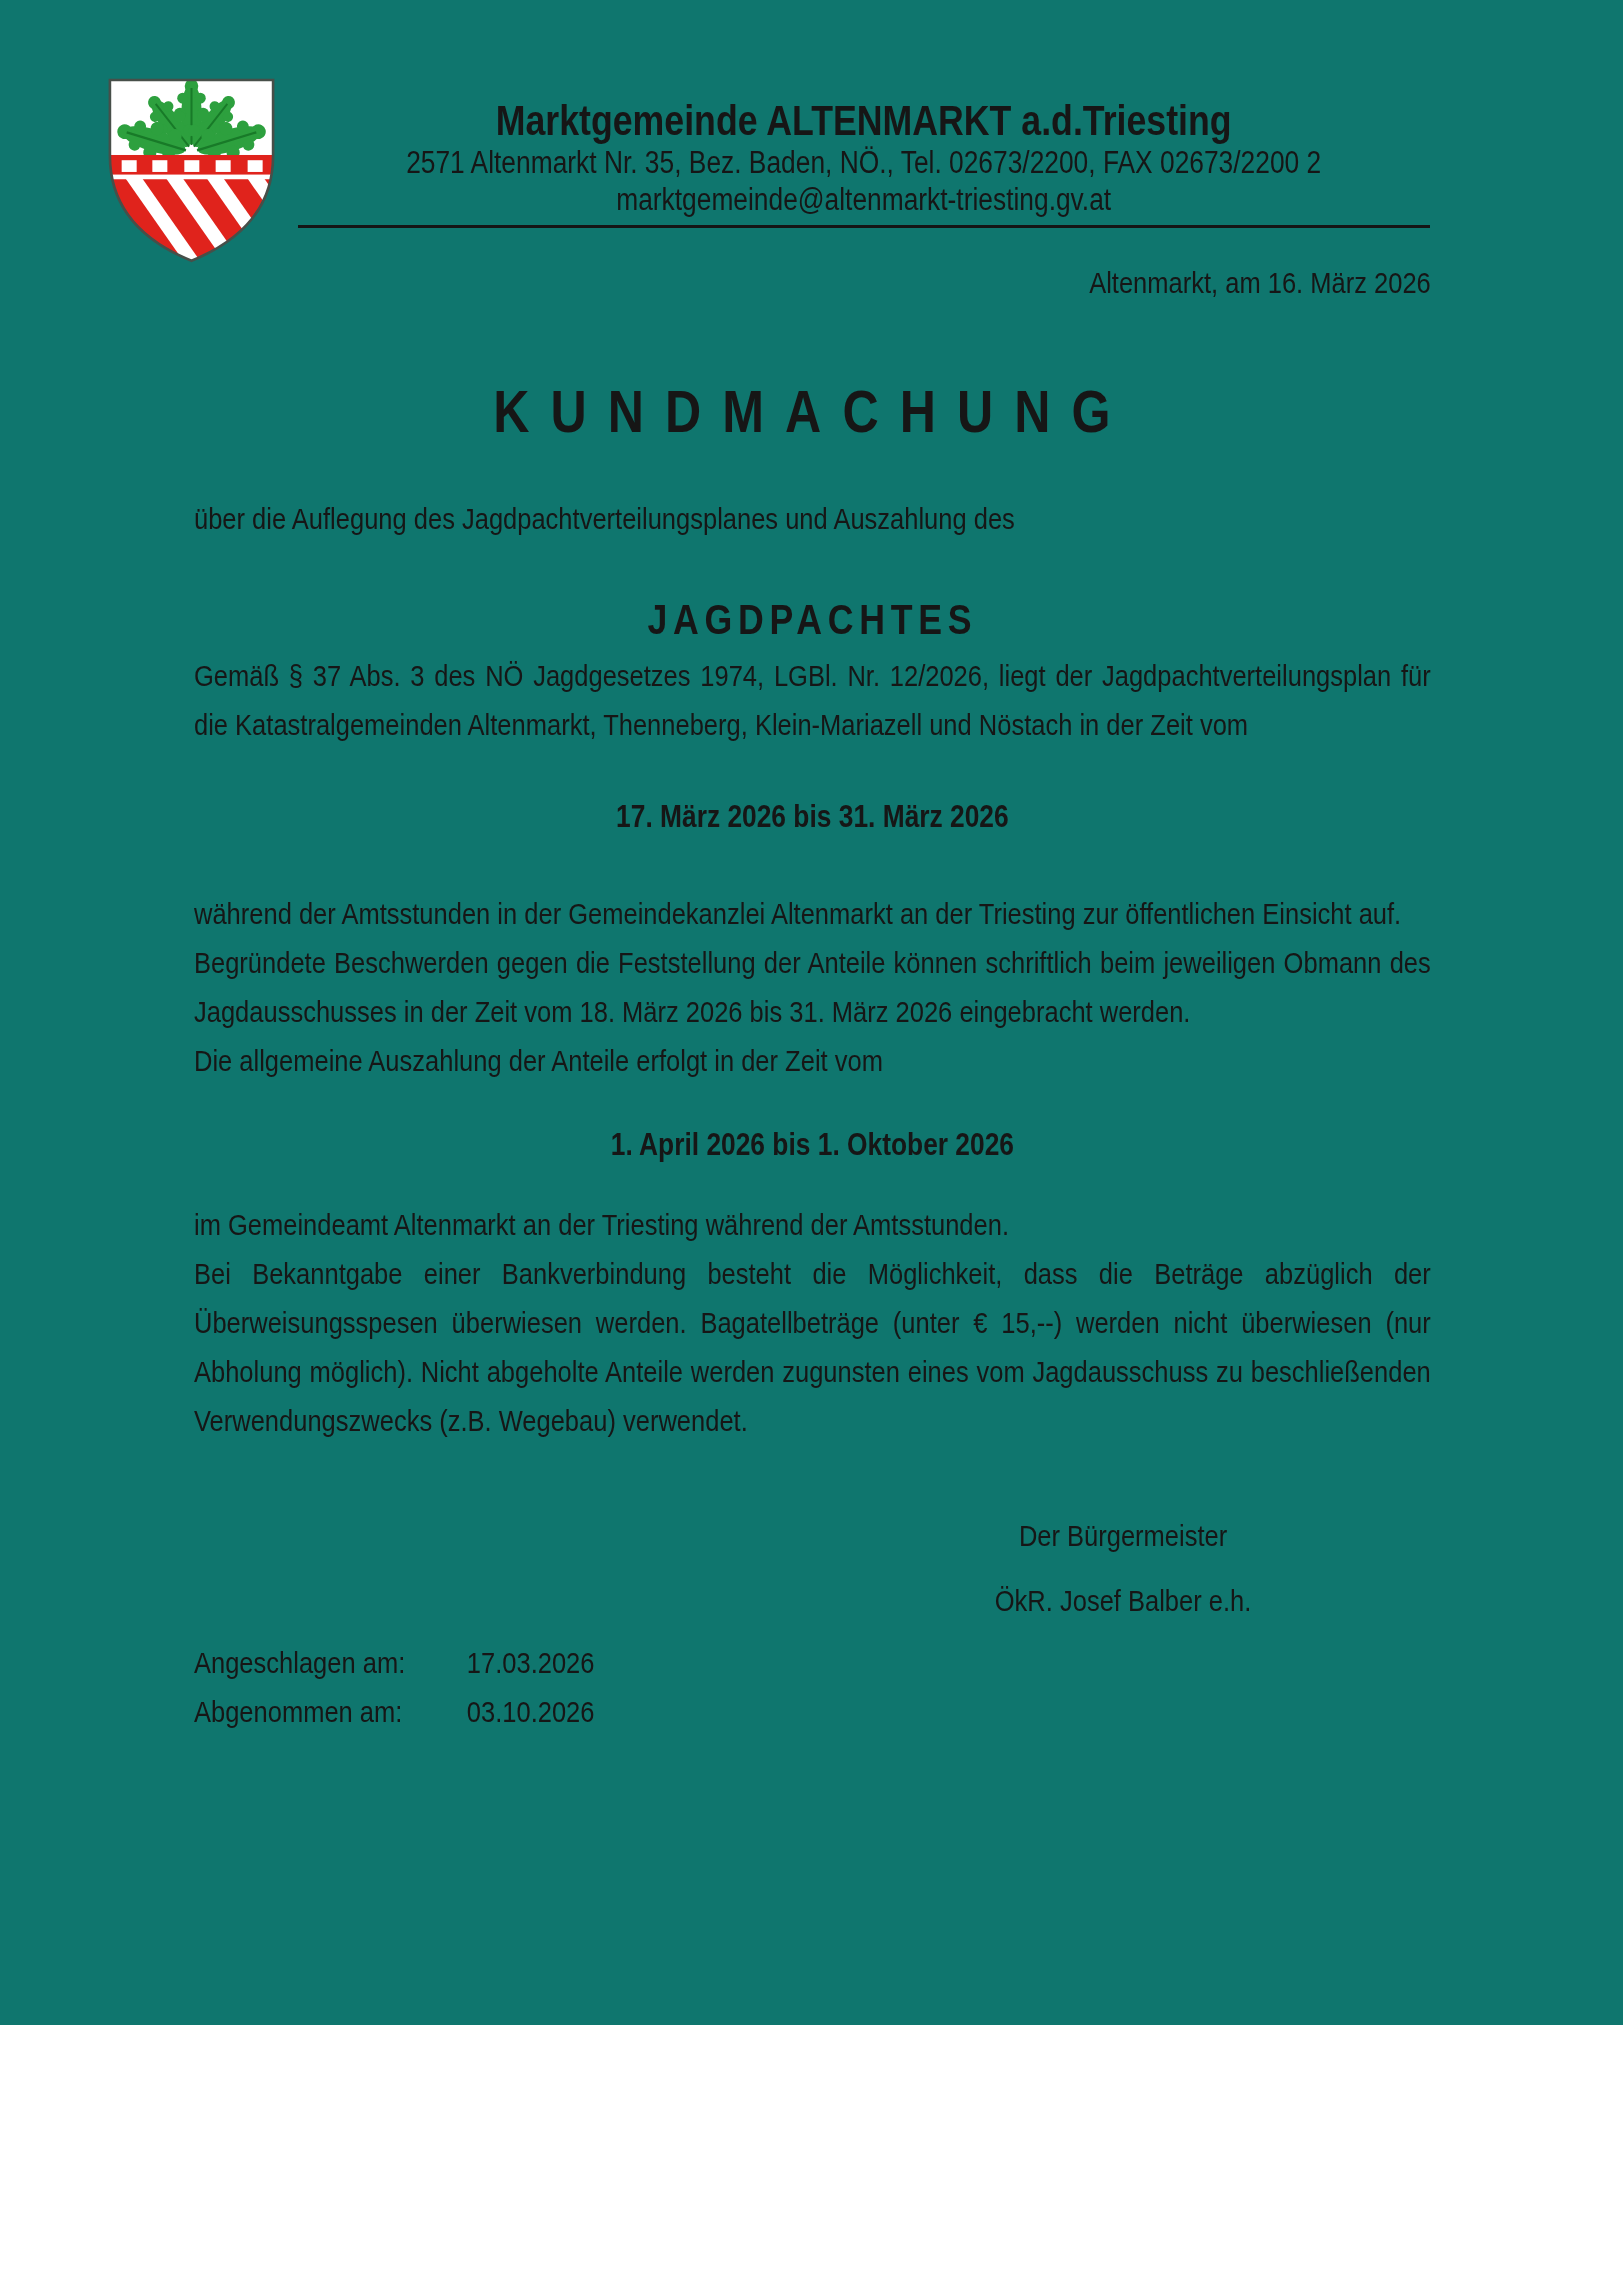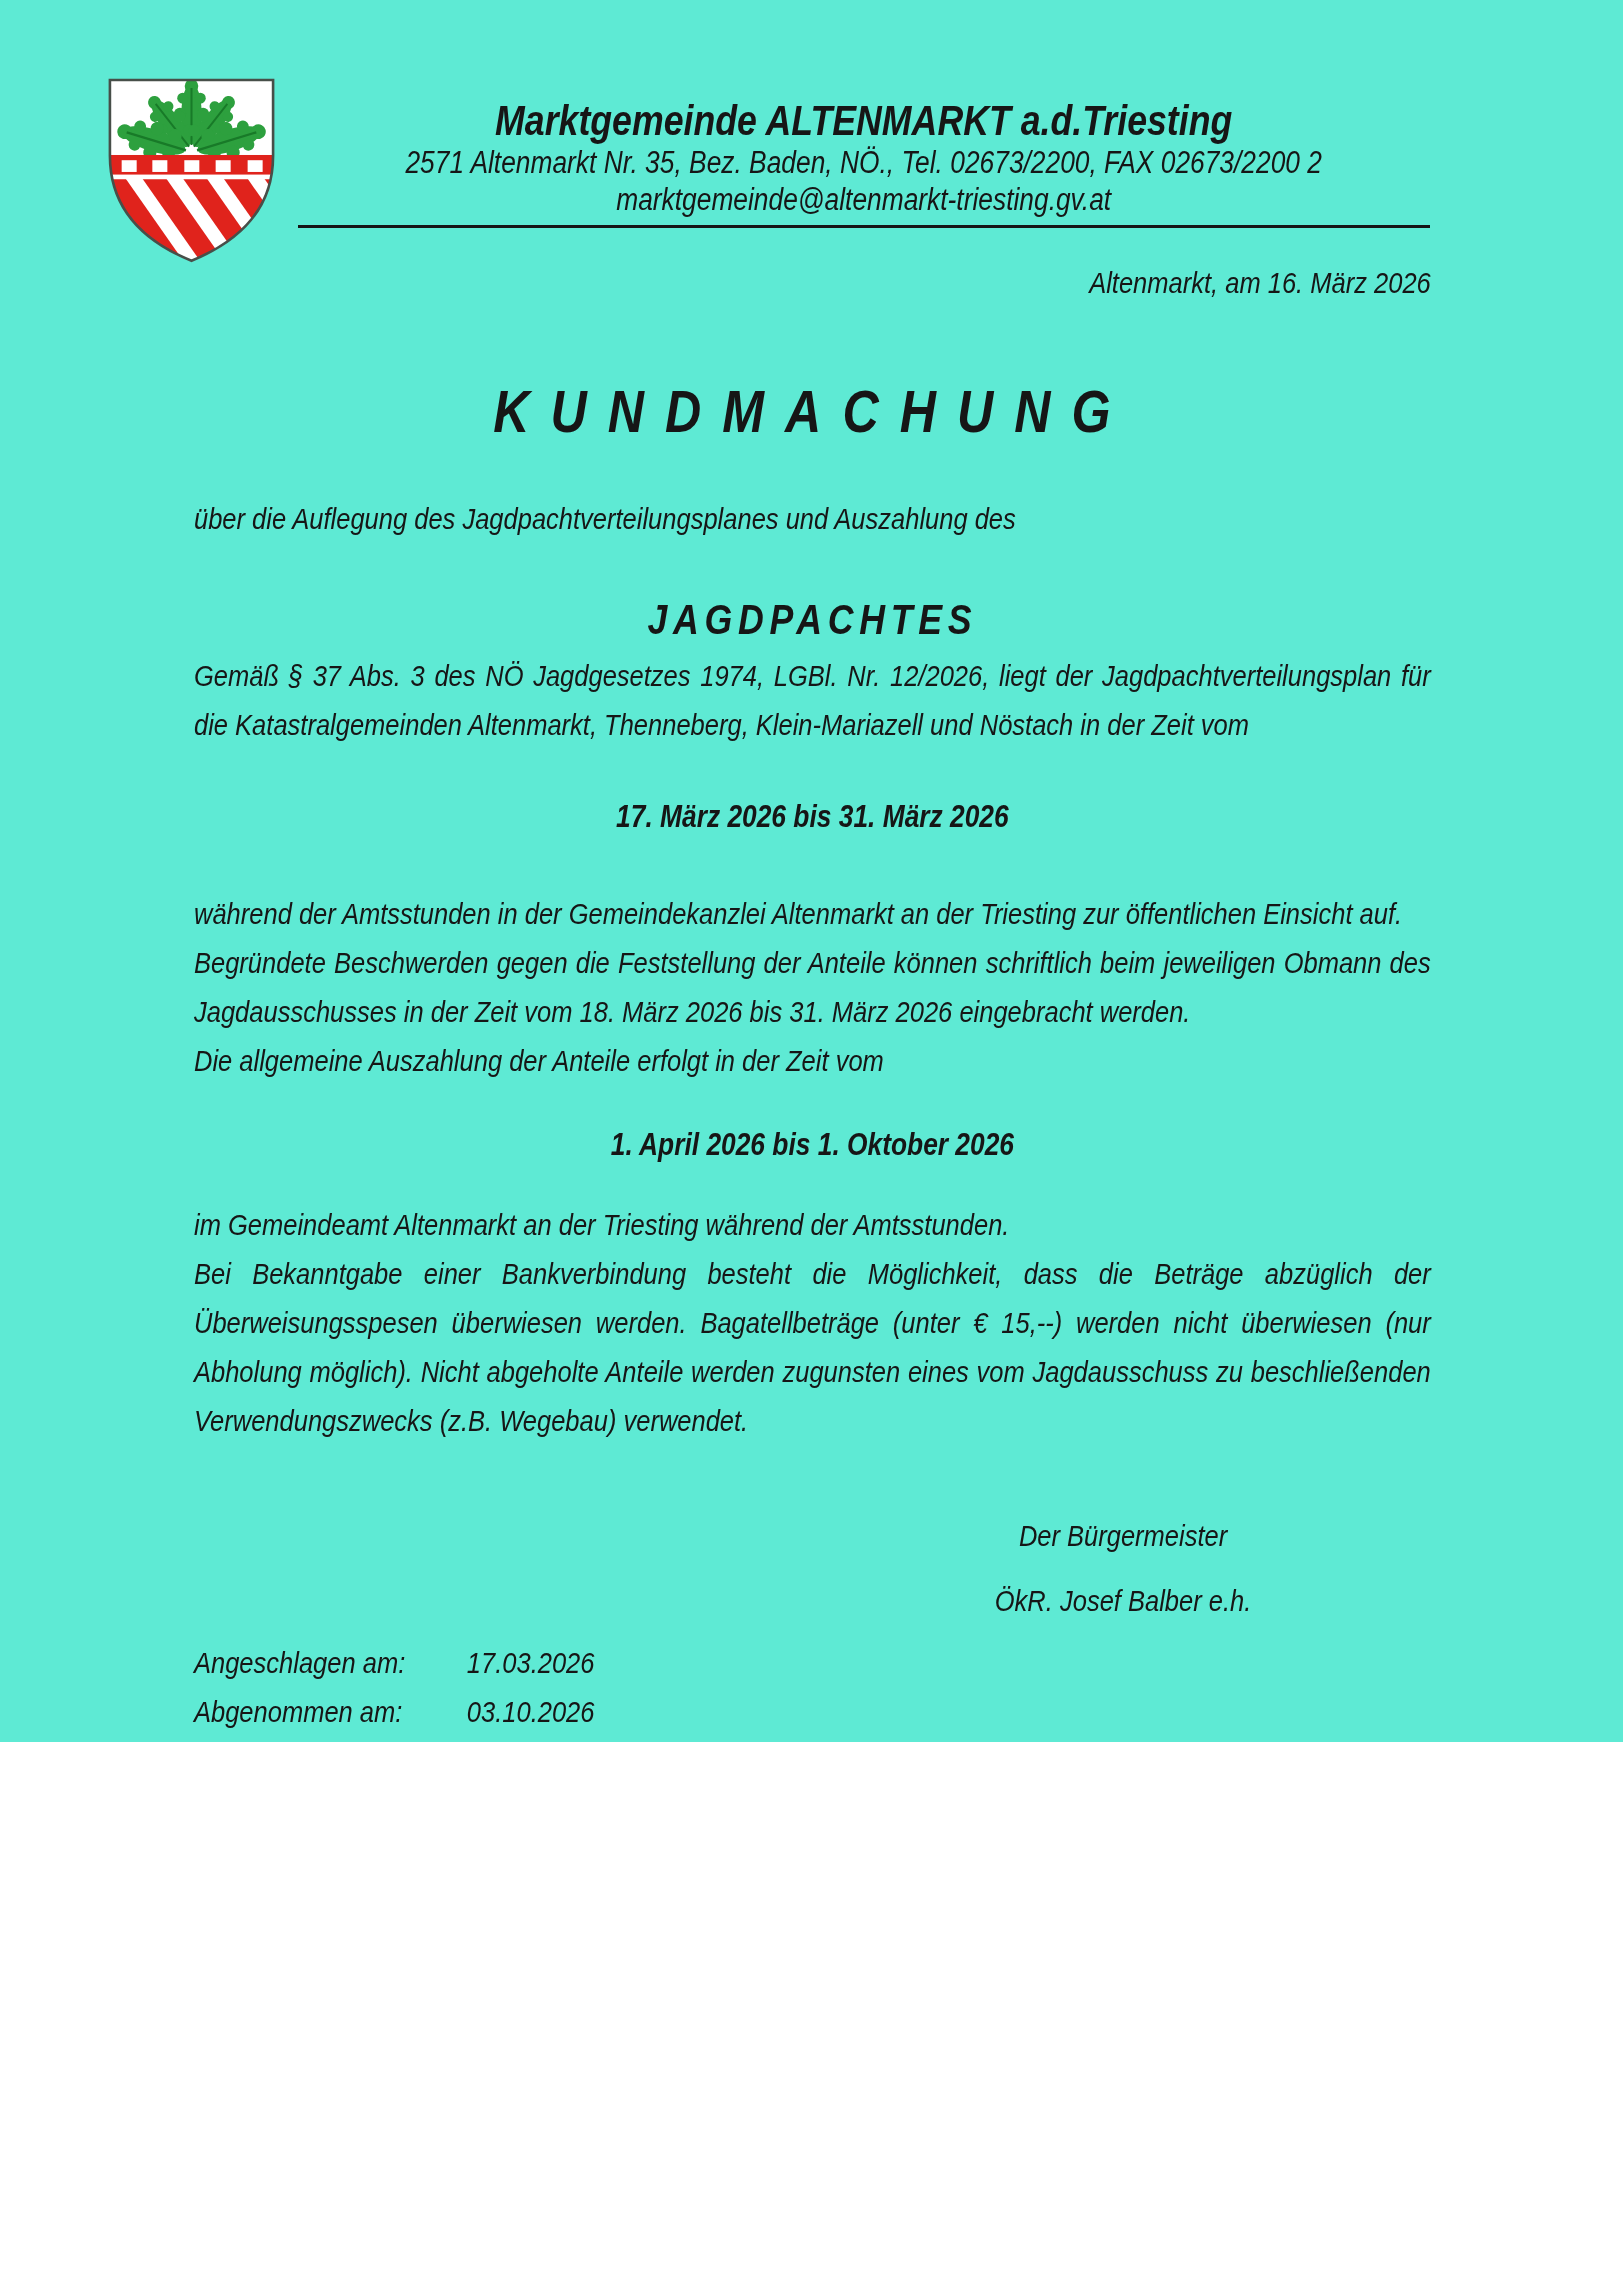--- a/index.html
+++ b/index.html
@@ -1,21 +1,20 @@
 <!DOCTYPE html>
 <html style="font-size:10.5px"><head>
 <meta charset="utf-8">
 <style>
   html,body{margin:0;padding:0;background:#ffffff;}
   .page{
     position:relative;
-    width:1623px;height:1742px;
-    background:#5eead4;
+    width:1623px;height:2025px;
+    background:#0f766e;
     font-family:"Liberation Sans",sans-serif;
-    font-style:italic;
     color:#161616;
     overflow:hidden;
   }
   
   .crest{position:absolute;left:106px;top:76px;width:171px;height:188px;}
   .header-text{
     position:absolute;left:298px;top:98px;width:1331px;
     transform:scaleX(0.85);transform-origin:0 0;
     text-align:center;white-space:nowrap;
   }

